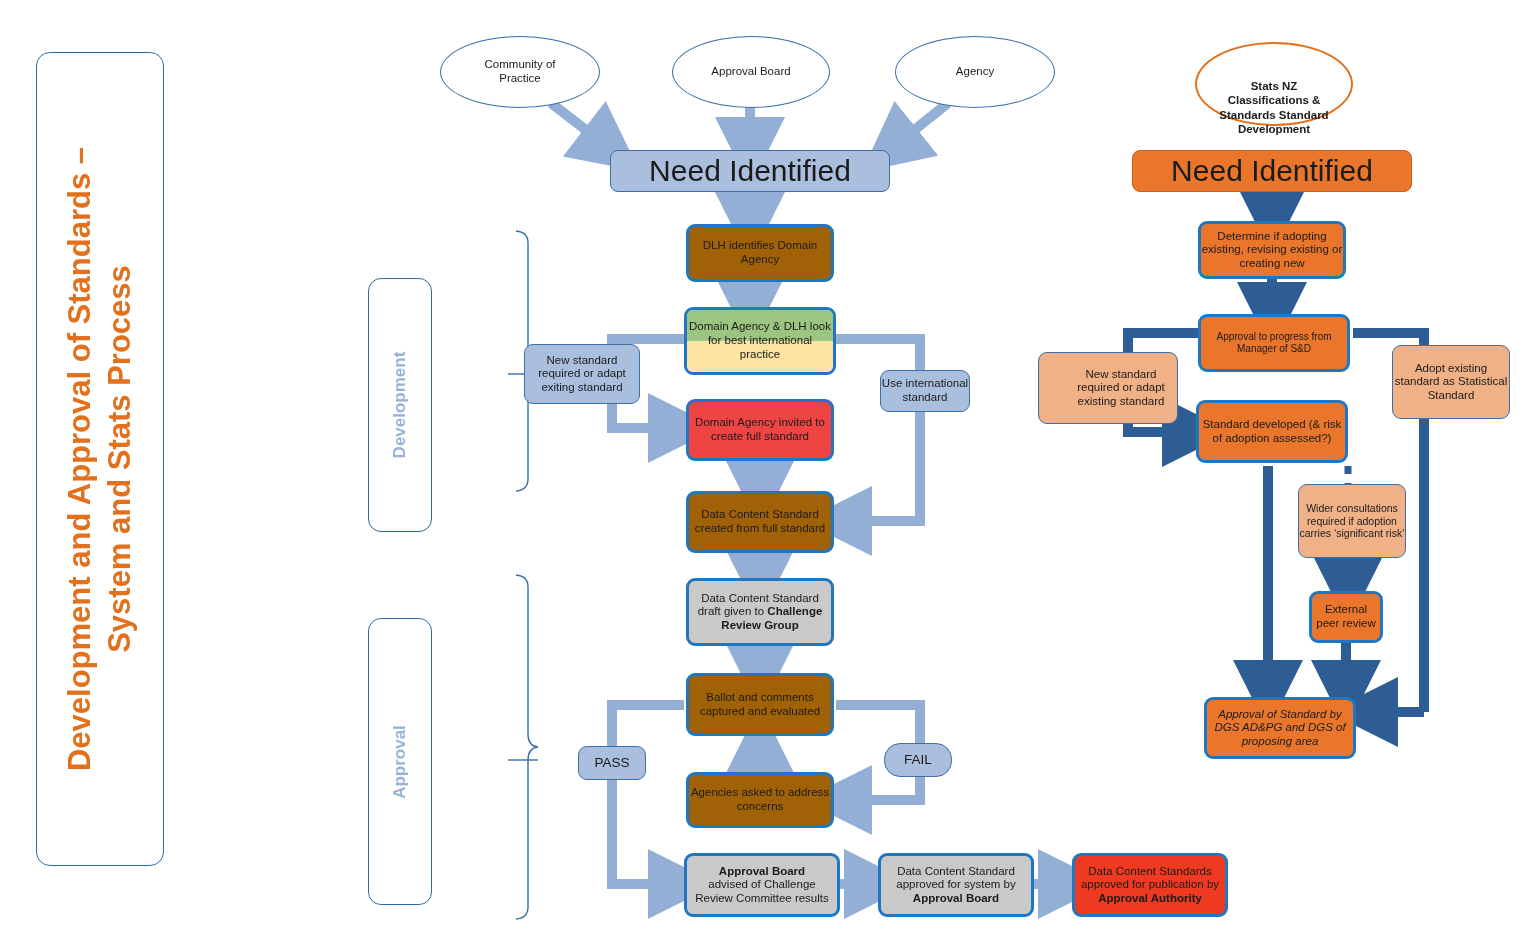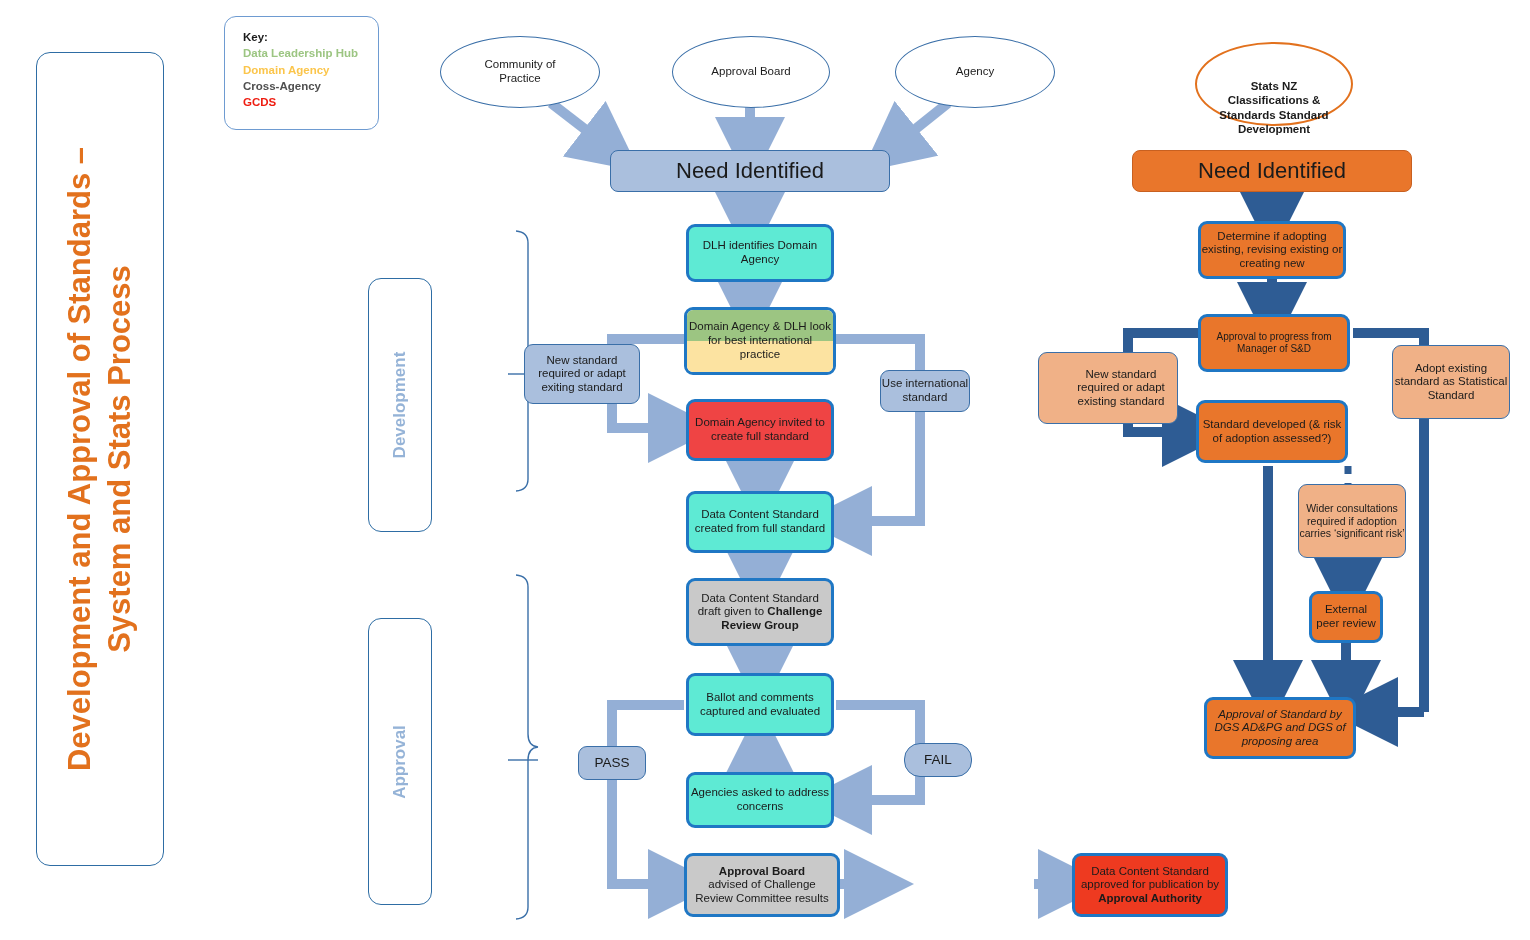--- a/index.html
+++ b/index.html
@@ -8,33 +8,33 @@
   #stage{position:absolute;left:0;top:0;width:1530px;height:940px;}
 
   
   .node{position:absolute;box-sizing:border-box;display:flex;align-items:center;
         justify-content:center;text-align:center;line-height:1.18;z-index:5;}
   .rbox{border:3px solid #1F77C4;border-radius:9px;}
   .thin{border:1.6px solid #3A6FA8;border-radius:9px;}
   .ell{border:1.6px solid #3A6FA8;border-radius:50%;background:#fff;}
   .ell-or{border:2px solid #E2711D;border-radius:50%;background:#fff;}
 
-  .green{background:#5eead4;}
+  .green{background:#a16207;}
   .yellow{background:#ef4444;}
   .grey{background:#C9C9C9;}
   .lblue{background:#AABFDD;}
   .orange{background:#E9762B;}
   .lorange{background:#F0B187;}
   .red{background:#EE3A20;}
 
   .f10{font-size:10.5px;}
   .f11{font-size:11.5px;}
   .f12{font-size:10px;}
   .f13{font-size:13.5px;}
-  .f22{font-size:22px;font-weight:400;}
+  .f22{font-size:30px;font-weight:400;}
   .b{font-weight:bold;}
 
   
   .split{position:absolute;border:3px solid #1F77C4;border-radius:9px;overflow:hidden;
          box-sizing:border-box;z-index:5;}
   .split .half-top{position:absolute;left:0;right:0;top:0;height:50%;background:#9CC582;}
   .split .half-bot{position:absolute;left:0;right:0;bottom:0;height:50%;background:#FCE3A1;}
   .split .txt{position:absolute;inset:0;display:flex;align-items:center;justify-content:center;
               text-align:center;line-height:1.2;font-size:11.5px;}
 
@@ -66,27 +66,20 @@
 
 <div id="stage">
 
   <div id="title-box">
     <div id="title-text">
       <span>Development and Approval of Standards –</span><br>
       <span>System and Stats Process</span>
     </div>
   </div>
 
-  <div id="key">
-    <div class="k-key">Key:</div>
-    <div class="k-dlh">Data Leadership Hub</div>
-    <div class="k-da">Domain Agency</div>
-    <div class="k-ca">Cross-Agency</div>
-    <div class="k-gcds">GCDS</div>
-  </div>
 
   <div class="vbox" style="left:368px;top:278px;width:62px;height:252px;">
     <div class="vtext">Development</div>
   </div>
   <div class="vbox" style="left:368px;top:618px;width:62px;height:285px;">
     <div class="vtext">Approval</div>
   </div>
 
   <svg class="lay" viewBox="0 0 1530 940" xmlns="http://www.w3.org/2000/svg">
     <defs>
@@ -210,39 +203,44 @@
     </span>
   </div>
 
   <div class="node rbox green f11" style="left:686px;top:673px;width:148px;height:63px;">
     <span>Ballot and comments captured and evaluated</span>
   </div>
 
   <div class="node thin lblue f13" style="left:578px;top:746px;width:68px;height:34px;">
     <span>PASS</span>
   </div>
-  <div class="node thin lblue f13" style="left:904px;top:743px;width:68px;height:34px;border-radius:16px;">
+  <div class="node thin lblue f13" style="left:884px;top:743px;width:68px;height:34px;border-radius:16px;">
     <span>FAIL</span>
   </div>
 
   <div class="node rbox green f11" style="left:686px;top:772px;width:148px;height:56px;">
     <span>Agencies asked to address concerns</span>
   </div>
 
   <div class="node rbox grey f11" style="left:684px;top:853px;width:156px;height:64px;">
     <span style="padding:0 4px;">
       <span class="b">Approval Board</span><br>
       <span>advised of Challenge Review Committee results</span>
     </span>
   </div>
 
+  <div class="node rbox grey f11" style="left:878px;top:853px;width:156px;height:64px;">
+    <span style="padding:0 4px;">
+      <span>Data Content Standard approved for system by </span><span class="b">Approval Board</span>
+    </span>
+  </div>
 
   <div class="node rbox red f11" style="left:1072px;top:853px;width:156px;height:64px;">
     <span style="padding:0 4px;">
-      <span>Data Content Standard approved for publication by </span><span class="b">Approval Authority</span>
+      <span>Data Content Standards approved for publication by </span><span class="b">Approval Authority</span>
     </span>
   </div>
 
   <div class="node ell-or f11 b" style="left:1195px;top:42px;width:158px;height:84px;line-height:1.25;">
     <span style="padding:0 14px;margin-top:47px;">Stats NZ Classifications &amp; Standards Standard Development</span>
   </div>
 
   <div class="node thin orange f22" style="left:1132px;top:150px;width:280px;height:42px;border-radius:8px;border-color:#C86020;">
     <span>Need Identified</span>
   </div>

